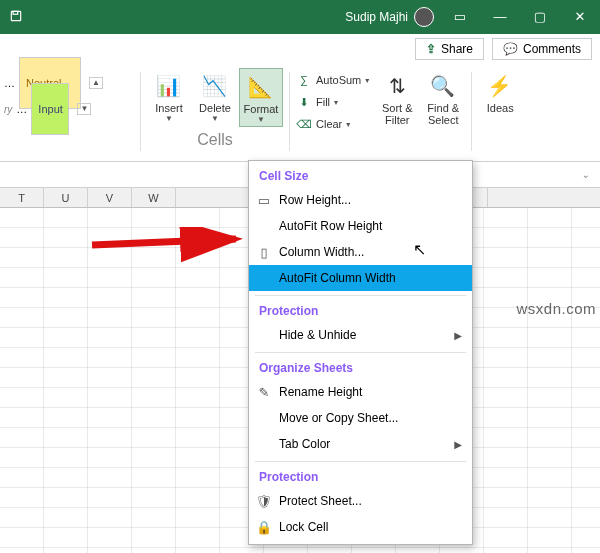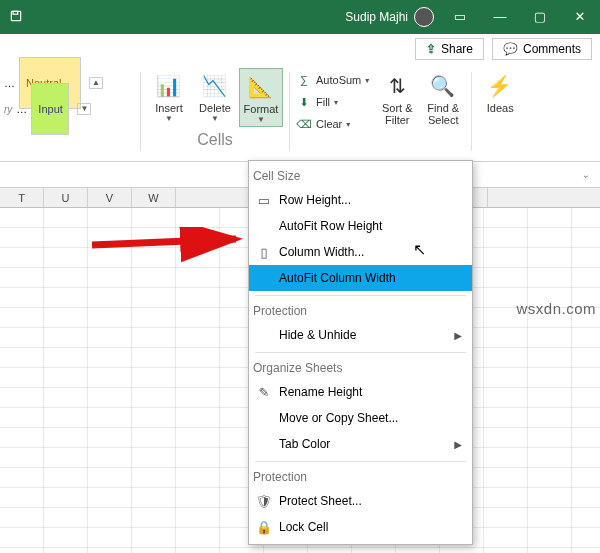--- a/index.html
+++ b/index.html
@@ -51,21 +51,21 @@
   .colheaders { display: flex; height: 20px; border-bottom: 1px solid #c0c0c0; background: #f0f0f0; font-size: 11px; color: #444; }
   .ch { width: 44px; border-right: 1px solid #d0d0d0; text-align: center; line-height: 20px; }
 
   
   .grid { position: relative; height: 360px; background: repeating-linear-gradient(to bottom, #fff 0, #fff 19px, #e9e9e9 19px, #e9e9e9 20px),
                                     repeating-linear-gradient(to right, transparent 0, transparent 43px, #e9e9e9 43px, #e9e9e9 44px);
           background-blend-mode: multiply; }
 
   
   .menu { position: absolute; top: 160px; left: 248px; width: 225px; background: #fff; border: 1px solid #b5b5b5; box-shadow: 2px 3px 8px rgba(0,0,0,0.25); font-size: 12px; padding: 4px 0; z-index: 10; }
-  .menu .hdr { font-weight: normal; padding: 4px 4px; color: #737373; }
+  .menu .hdr { font-weight: bold; padding: 4px 10px; color: #8b5cf6; }
   .menu .mi { display: flex; align-items: center; padding: 4px 10px 4px 30px; position: relative; cursor: pointer; height: 26px; }
   .menu .mi .micon { position: absolute; left: 6px; width: 18px; text-align: center; color: #555; font-size: 13px; }
   .menu .mi .sub { margin-left: auto; color: #555; font-size: 10px; }
   .menu .mi.hl { background: #0ea5e9; }
   .menu hr { border: none; border-top: 1px solid #e0e0e0; margin: 4px 6px; }
 
   
   .arrow { position: absolute; top: 227px; left: 88px; width: 160px; height: 36px; z-index: 20; pointer-events: none; }
 
   .cursor { position: absolute; top: 240px; left: 413px; z-index: 30; pointer-events: none; font-size: 16px; }

